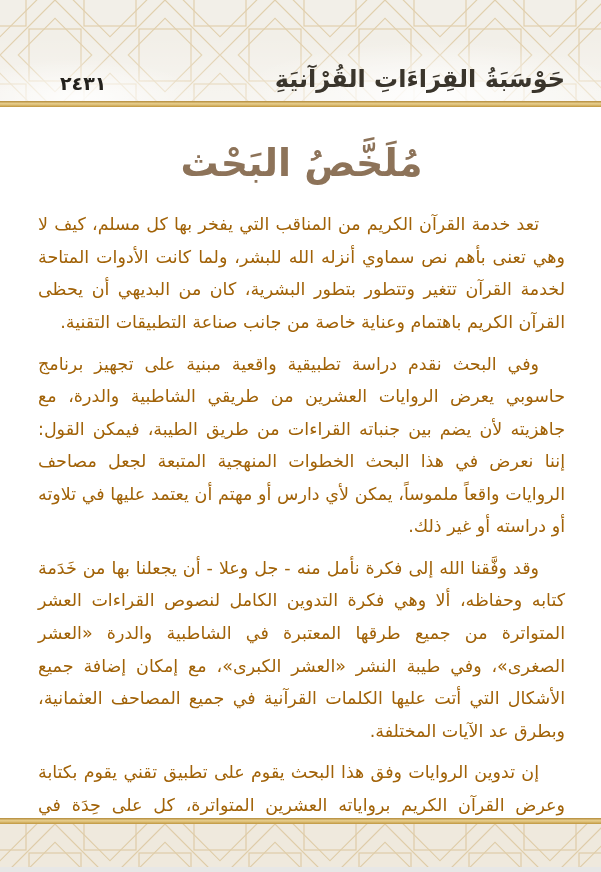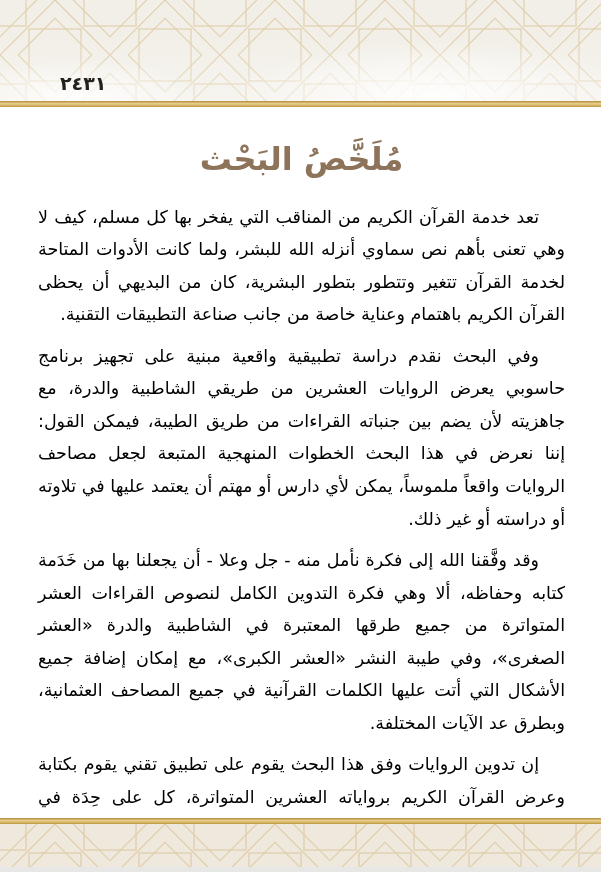--- a/index.html
+++ b/index.html
@@ -45,32 +45,32 @@
   }
   
   .main {
     flex: 1 1 auto; overflow: hidden;
     background: #ffffff;
     padding: 24px 36px 0 38px;
     direction: rtl;
   }
   .doc-title {
     text-align: center;
-    font-size: 32px; font-weight: 700;
+    font-size: 38px; font-weight: 700;
     color: #8d7359;
     margin: 8px 0 20px 0;
     line-height: 1.3;
   }
   .para {
     direction: rtl;
     text-align: justify;
     text-indent: 26px;
     font-size: 17.5px;
     line-height: 1.86;
-    color: #000000;
+    color: #a16207;
     margin-bottom: 9px;
   }
   .para:last-child { margin-bottom: 0; }
   
   .bottom-strip { height: 5px; flex: none; background: #e7e7e6; }
 </style>
 </head>
 <body>
 
 <div class="page">
@@ -93,20 +93,21 @@
             <polygon points="55,0 110,55 55,110 0,55"></polygon>
           </g>
         </pattern>
       </defs>
       <rect width="601" height="101" fill="#f2efe8"></rect>
       <rect width="601" height="101" fill="url(#gp-top)"></rect>
     </svg>
     <div class="band-glow"></div>
     <div class="header-row">
       <span class="page-number">٢٤٣١</span>
+      <span class="running-title">حَوْسَبَةُ القِرَاءَاتِ القُرْآنيَةِ</span>
     </div>
   </div>
 
   <div class="gold-rule"></div>
 
   <div class="main">
     <h1 class="doc-title">مُلَخَّصُ البَحْث</h1>
     <p class="para">تعد خدمة القرآن الكريم من المناقب التي يفخر بها كل مسلم، كيف لا وهي تعنى بأهم نص سماوي أنزله الله للبشر، ولما كانت الأدوات المتاحة لخدمة القرآن تتغير وتتطور بتطور البشرية، كان من البديهي أن يحظى القرآن الكريم باهتمام وعناية خاصة من جانب صناعة التطبيقات التقنية.</p>
     <p class="para">وفي البحث نقدم دراسة تطبيقية واقعية مبنية على تجهيز برنامج حاسوبي يعرض الروايات العشرين من طريقي الشاطبية والدرة، مع جاهزيته لأن يضم بين جنباته القراءات من طريق الطيبة، فيمكن القول: إننا نعرض في هذا البحث الخطوات المنهجية المتبعة لجعل مصاحف الروايات واقعاً ملموساً، يمكن لأي دارس أو مهتم أن يعتمد عليها في تلاوته أو دراسته أو غير ذلك.</p>
     <p class="para">وقد وفَّقنا الله إلى فكرة نأمل منه - جل وعلا - أن يجعلنا بها من خَدَمة كتابه وحفاظه، ألا وهي فكرة التدوين الكامل لنصوص القراءات العشر المتواترة من جميع طرقها المعتبرة في الشاطبية والدرة «العشر الصغرى»، وفي طيبة النشر «العشر الكبرى»، مع إمكان إضافة جميع الأشكال التي أتت عليها الكلمات القرآنية في جميع المصاحف العثمانية، وبطرق عد الآيات المختلفة.</p>

